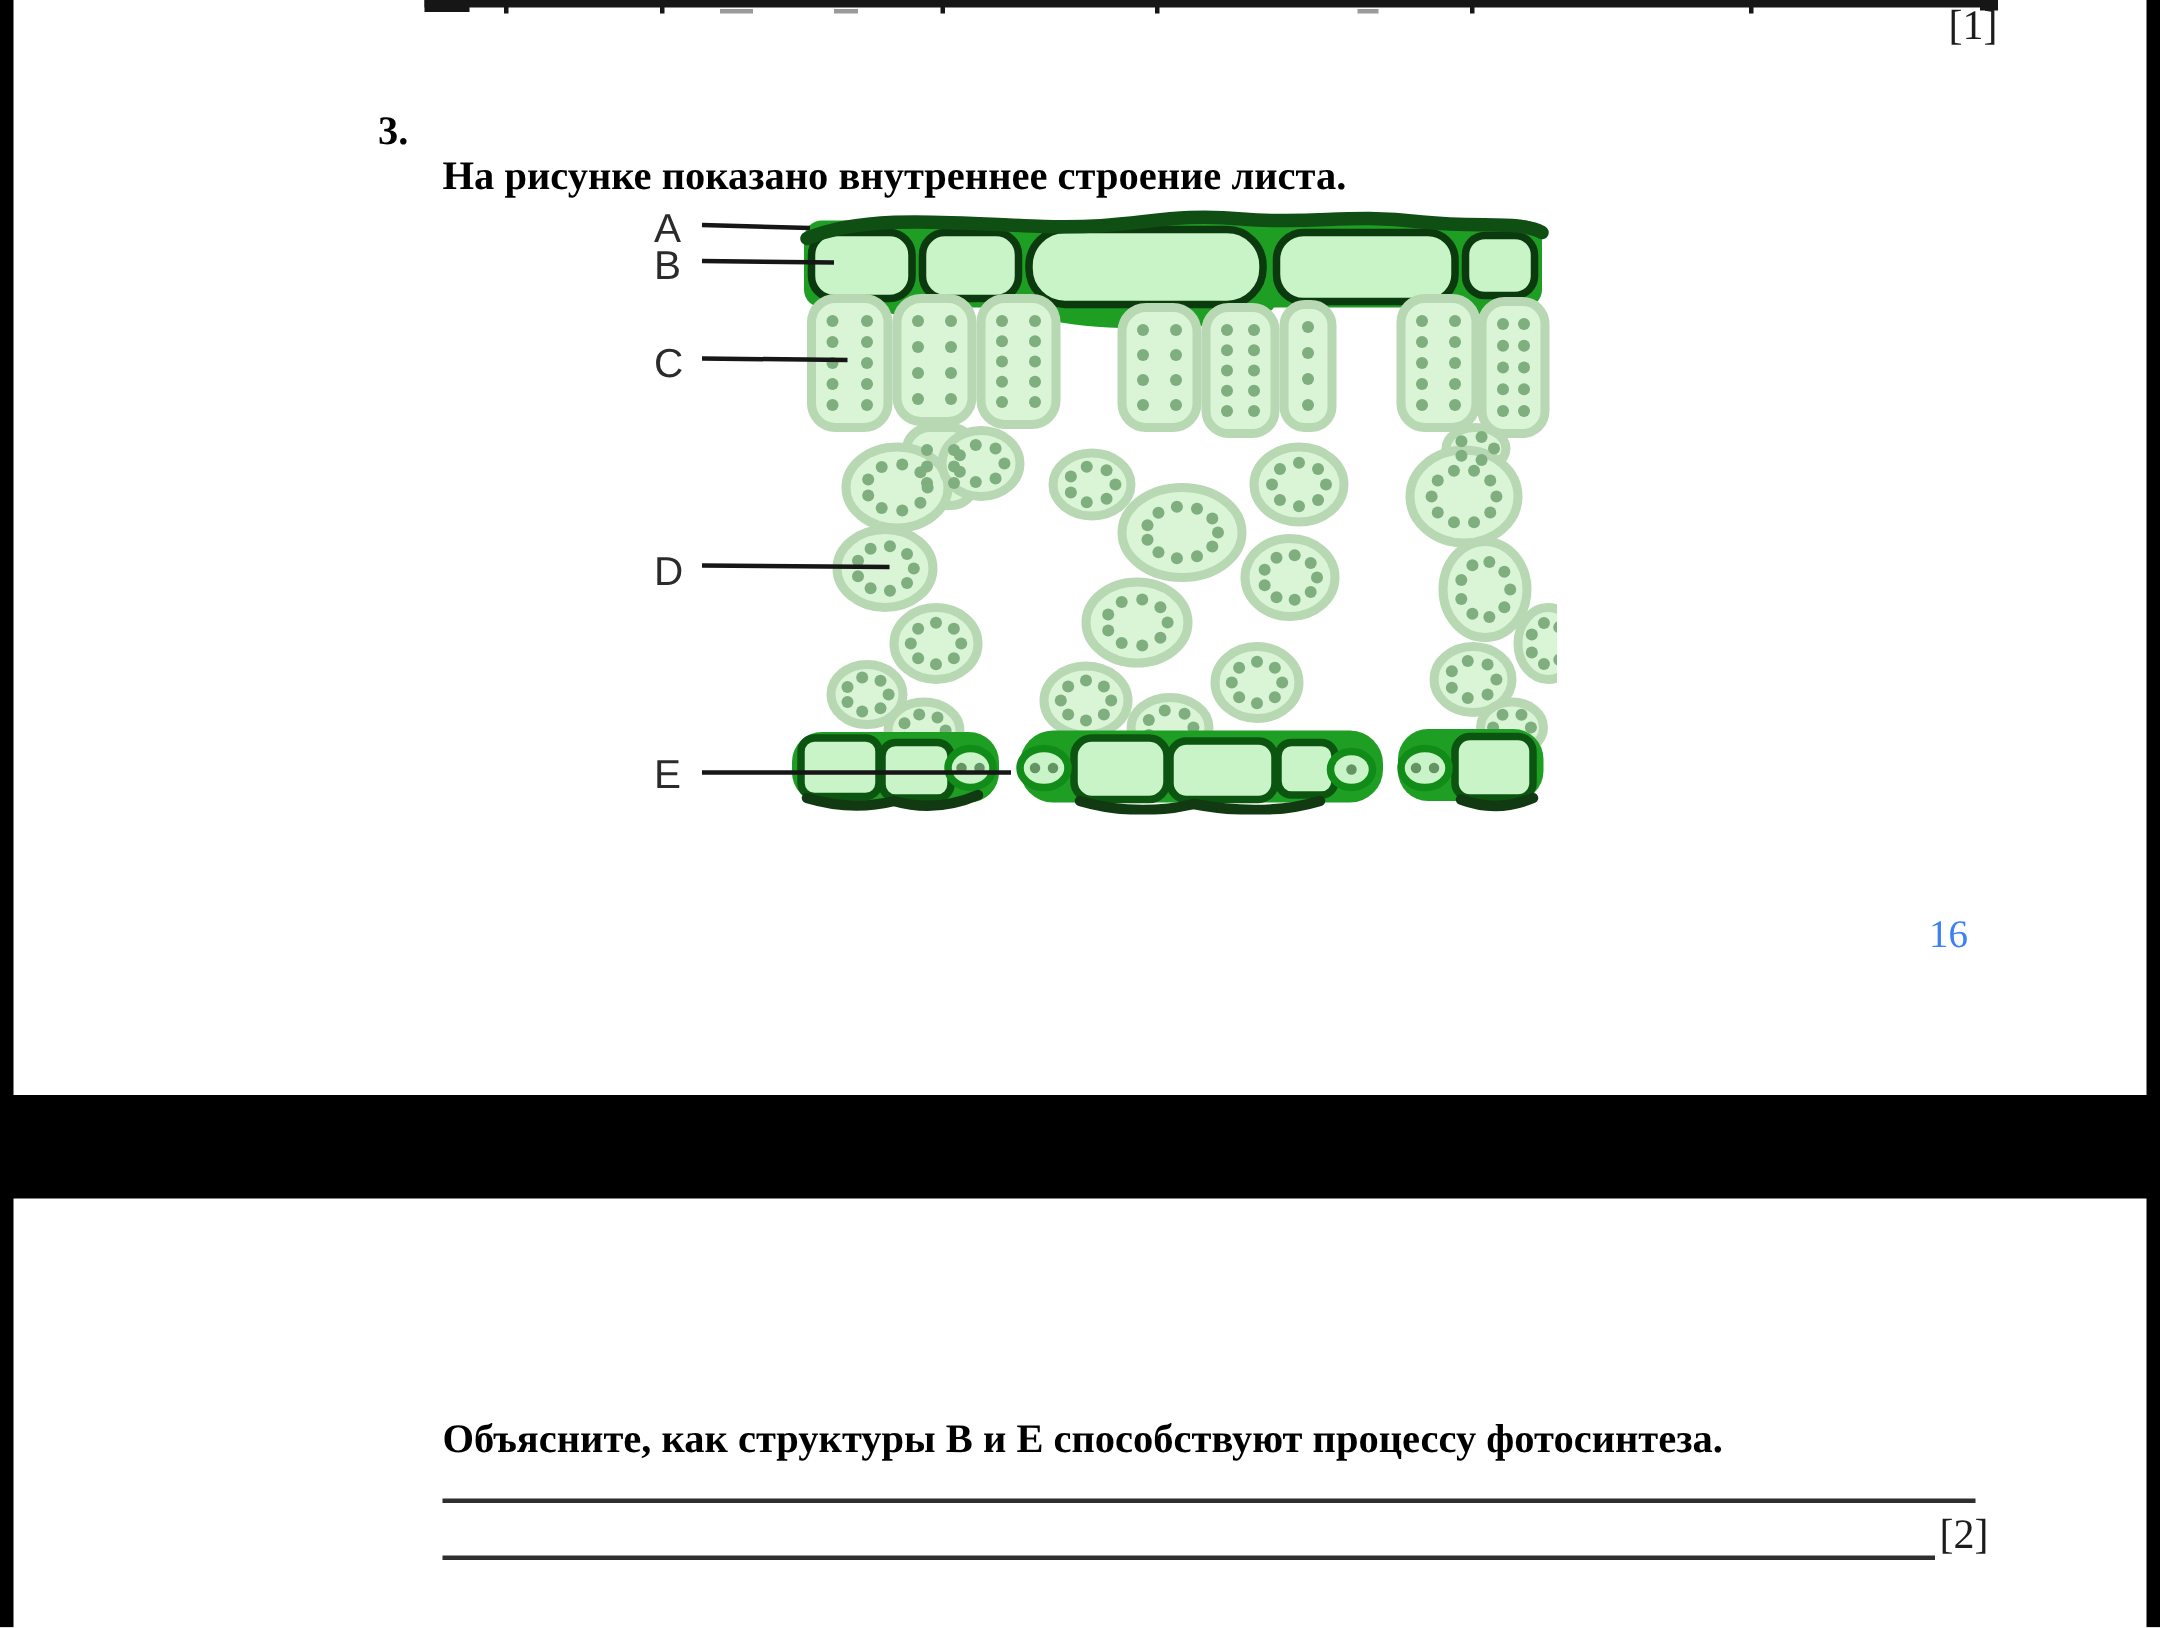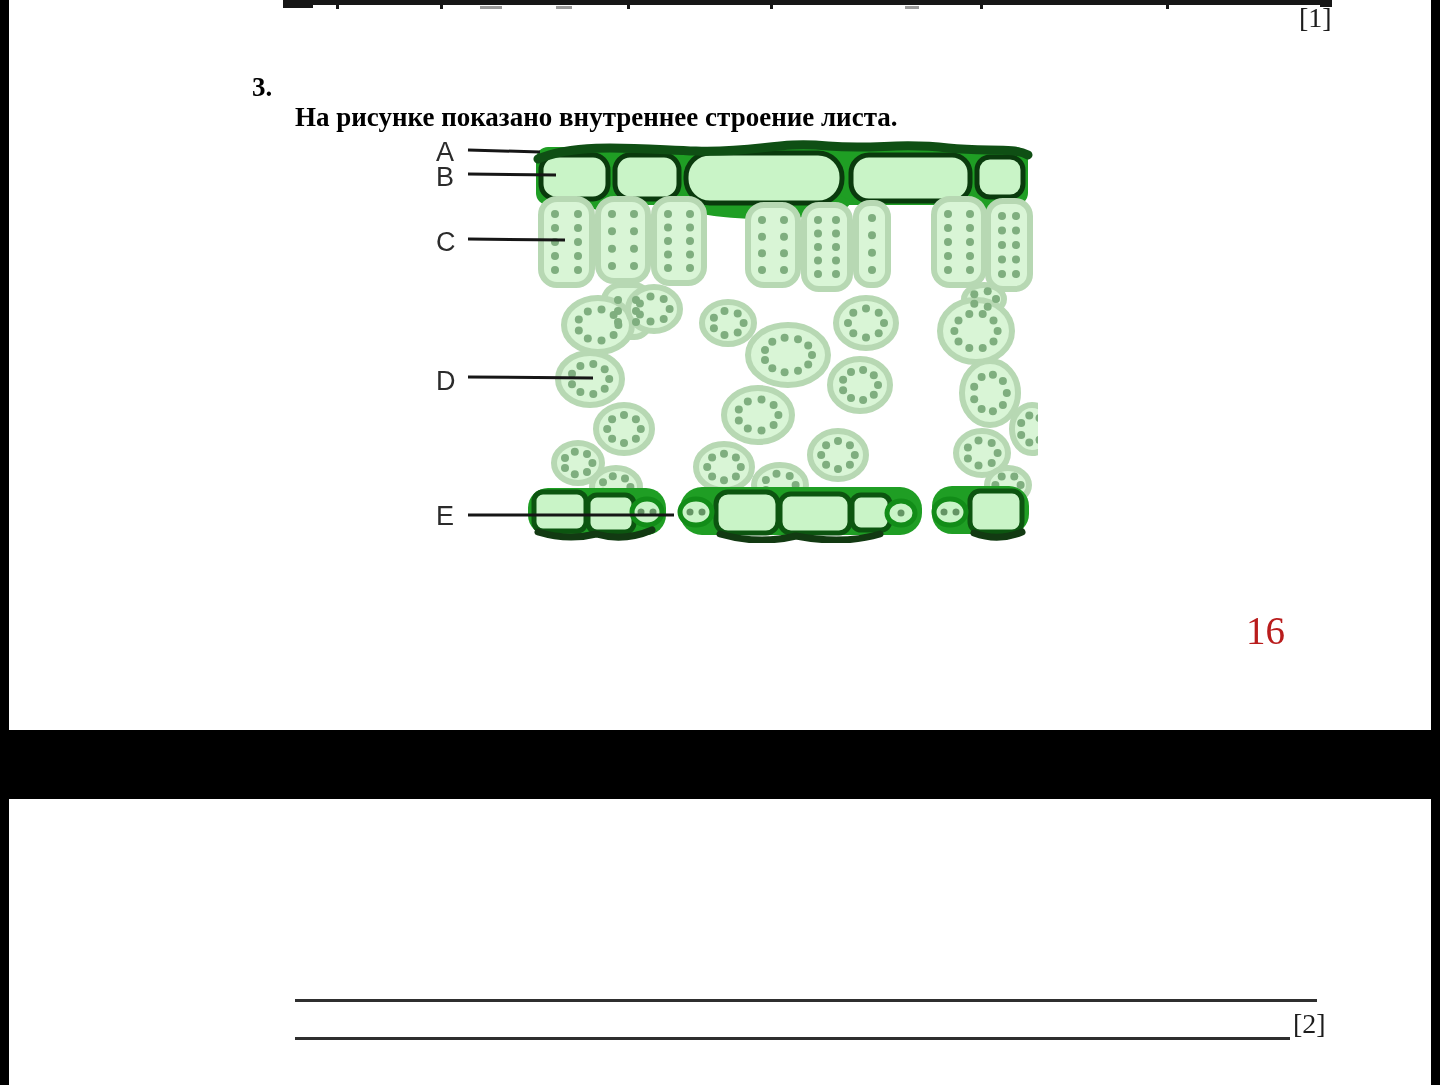--- a/index.html
+++ b/index.html
@@ -14,21 +14,21 @@
   .table-stub{position:absolute;top:0;width:3px;height:9px;background:#161616;}
   .table-thick{position:absolute;top:0;height:8px;background:#161616;}
   .smudge{position:absolute;height:3px;background:#9a9a9a;}
   .marks{position:absolute;font-size:28px;color:#1c1c1c;}
   .marks-top{left:1299px;top:2px;}
   .marks-bottom{left:1293px;top:1008px;}
   .question-row{position:absolute;top:72px;left:0;width:1440px;font-weight:bold;font-size:27px;}
   .q-num{position:absolute;left:252px;}
   .q-text{position:absolute;left:295px;margin-top:30px;}
   .bottom-question{position:absolute;left:295px;top:944px;font-weight:bold;font-size:27px;}
-  .page-num{position:absolute;left:1246px;top:608px;font-size:39px;color:#b91c1c;}
+  .page-num{position:absolute;left:1286px;top:608px;font-size:26px;color:#3b82f6;}
   .black-band{position:absolute;left:0;top:730px;width:1440px;height:69px;background:#000;}
   .answer-line{position:absolute;height:3px;background:#2f2f2f;}
   .answer-line-1{left:295px;top:999px;width:1022px;}
   .answer-line-2{left:295px;top:1037px;width:995px;}
   .diagram-wrap{position:absolute;left:428px;top:133px;width:610px;height:410px;}
   svg text.lbl{font-family:"Liberation Sans", sans-serif;font-size:27px;fill:#2b2b2b;}
 </style>
 </head>
 <body>
 
@@ -391,17 +391,18 @@
         <text class="lbl" x="8" y="257">D</text>
         <text class="lbl" x="8" y="392">E</text>
       </g>
     </svg>
   </div>
 
   <div class="page-num">16</div>
 
   <div class="black-band"></div>
 
+  <div class="bottom-question">Объясните, как структуры B и E способствуют процессу фотосинтеза.</div>
   <div class="answer-line answer-line-1"></div>
   <div class="answer-line answer-line-2"></div>
   <div class="marks marks-bottom">[2]</div>
 
 </div>
 
 </body></html>

